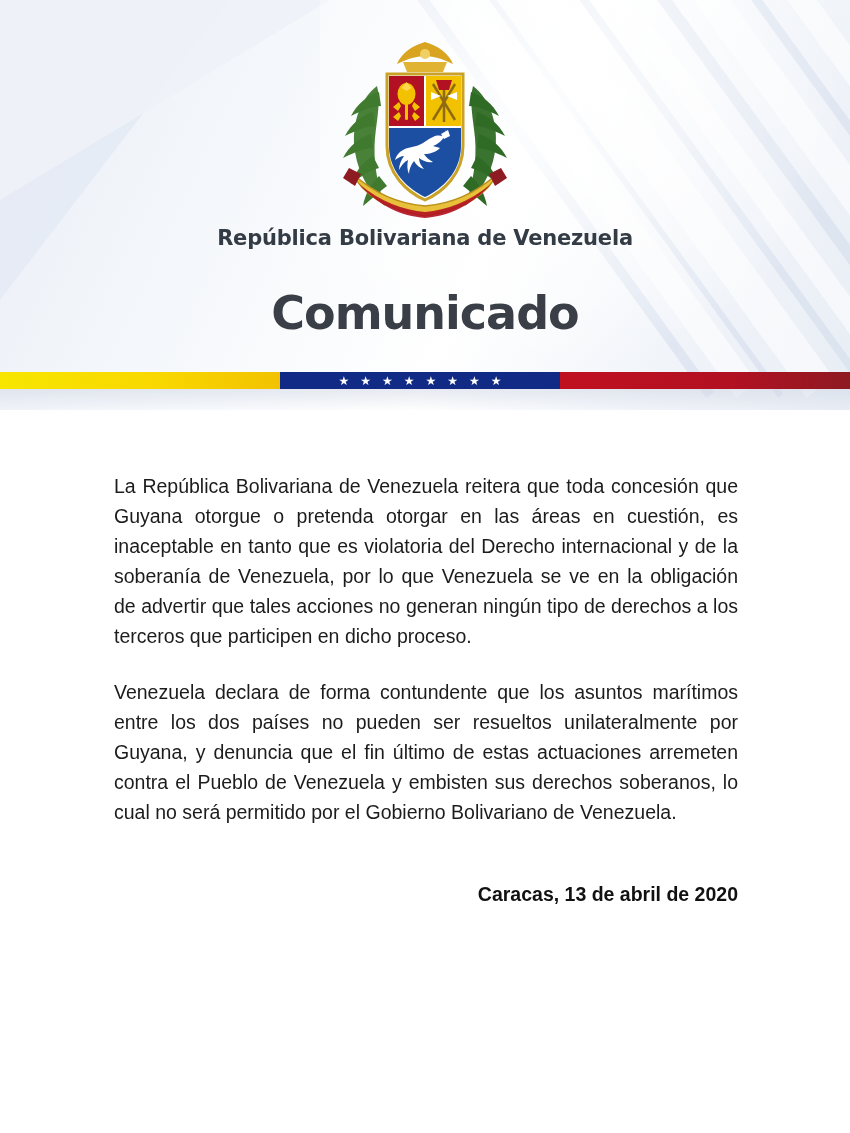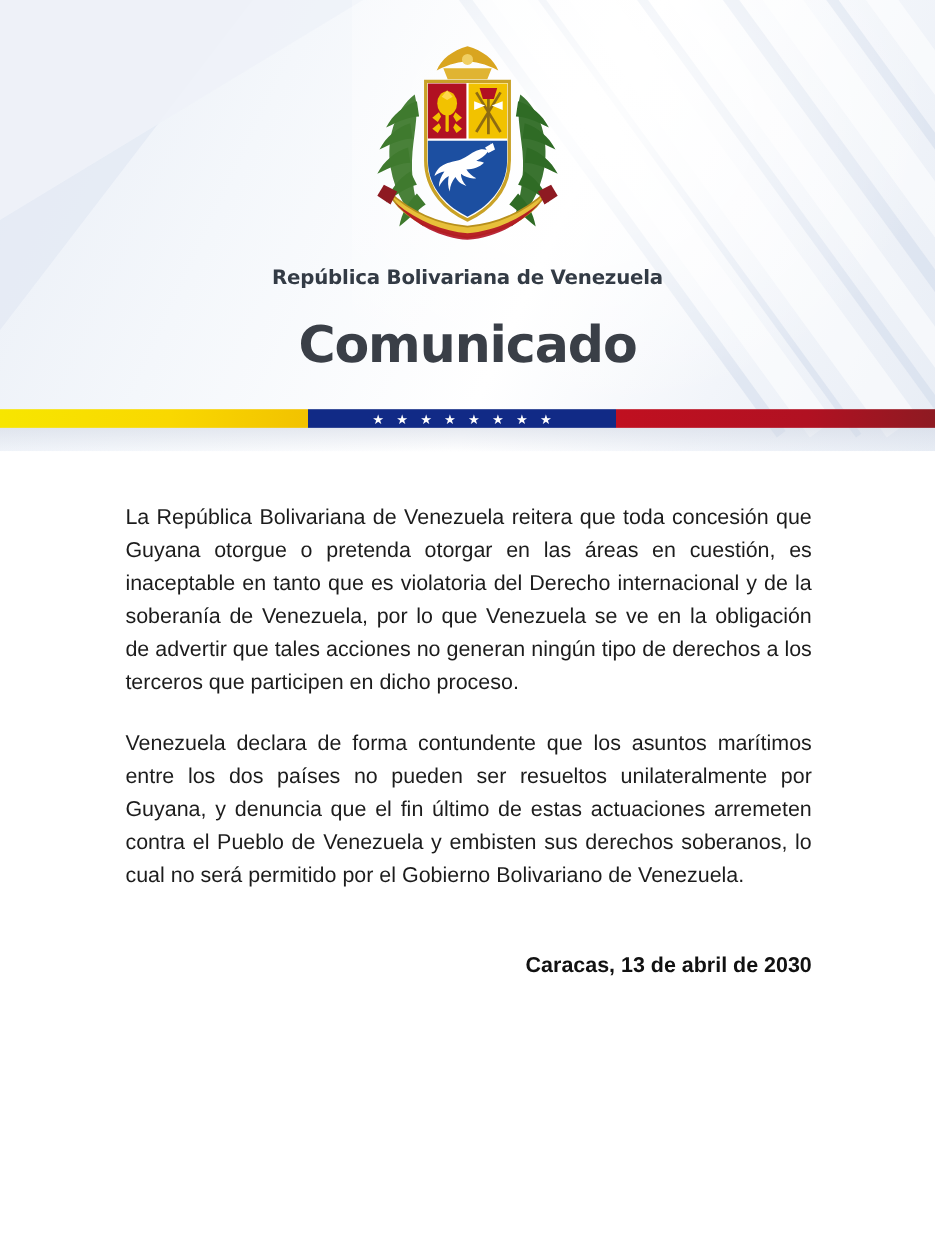--- a/index.html
+++ b/index.html
@@ -74,24 +74,24 @@
     top: 34px;
     left: 50%;
     transform: translateX(-50%);
     width: 220px;
     height: 195px;
   }
 
   
   .republic-title {
     position: absolute;
-    top: 242px;
+    top: 226px;
     width: 100%;
     text-align: center;
-    font-size: 18px;
+    font-size: 21px;
     font-weight: bold;
     letter-spacing: -0.2px;
     color: #333b45;
     font-family: "DejaVu Sans", sans-serif;
   }
   .doc-title {
     position: absolute;
     top: 286px;
     width: 100%;
     text-align: center;
@@ -143,21 +143,21 @@
   }
 
   
   .body-wrap {
     position: absolute;
     top: 455px;
     left: 114px;
     width: 624px;
   }
   p.para {
-    margin: 0 0 26px 0;
+    margin: 16px 0 26px 0;
     font-size: 19.5px;
     line-height: 30px;
     text-align: justify;
     text-justify: inter-word;
     color: #1c1c1c;
     font-family: "Liberation Sans", sans-serif;
   }
   .signoff {
     margin-top: 56px;
     text-align: right;
@@ -276,16 +276,16 @@
       <span class="star">★</span>
       <span class="star">★</span>
     </div>
     <div class="red"></div>
   </div>
   <div class="stripe-shadow"></div>
 
   <div class="body-wrap">
     <p class="para">La República Bolivariana de Venezuela reitera que toda concesión que Guyana otorgue o pretenda otorgar en las áreas en cuestión, es inaceptable en tanto que es violatoria del Derecho internacional y de la soberanía de Venezuela, por lo que Venezuela se ve en la obligación de advertir que tales acciones no generan ningún tipo de derechos a los terceros que participen en dicho proceso.</p>
     <p class="para">Venezuela declara de forma contundente que los asuntos marítimos entre los dos países no pueden ser resueltos unilateralmente por Guyana, y denuncia que el fin último de estas actuaciones arremeten contra el Pueblo de Venezuela y embisten sus derechos soberanos, lo cual no será permitido por el Gobierno Bolivariano de Venezuela.</p>
-    <div class="signoff">Caracas, 13 de abril de 2030</div>
+    <div class="signoff">Caracas, 13 de abril de 2020</div>
   </div>
 
 </div>
 
 </body></html>

